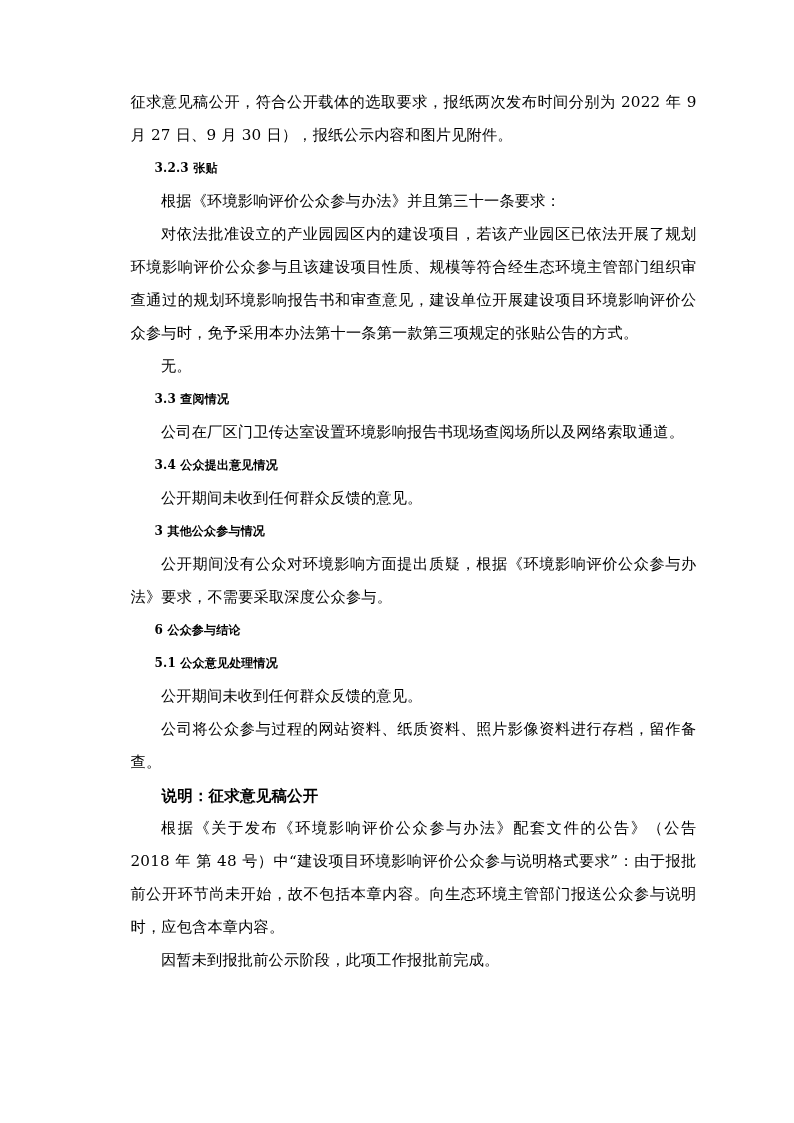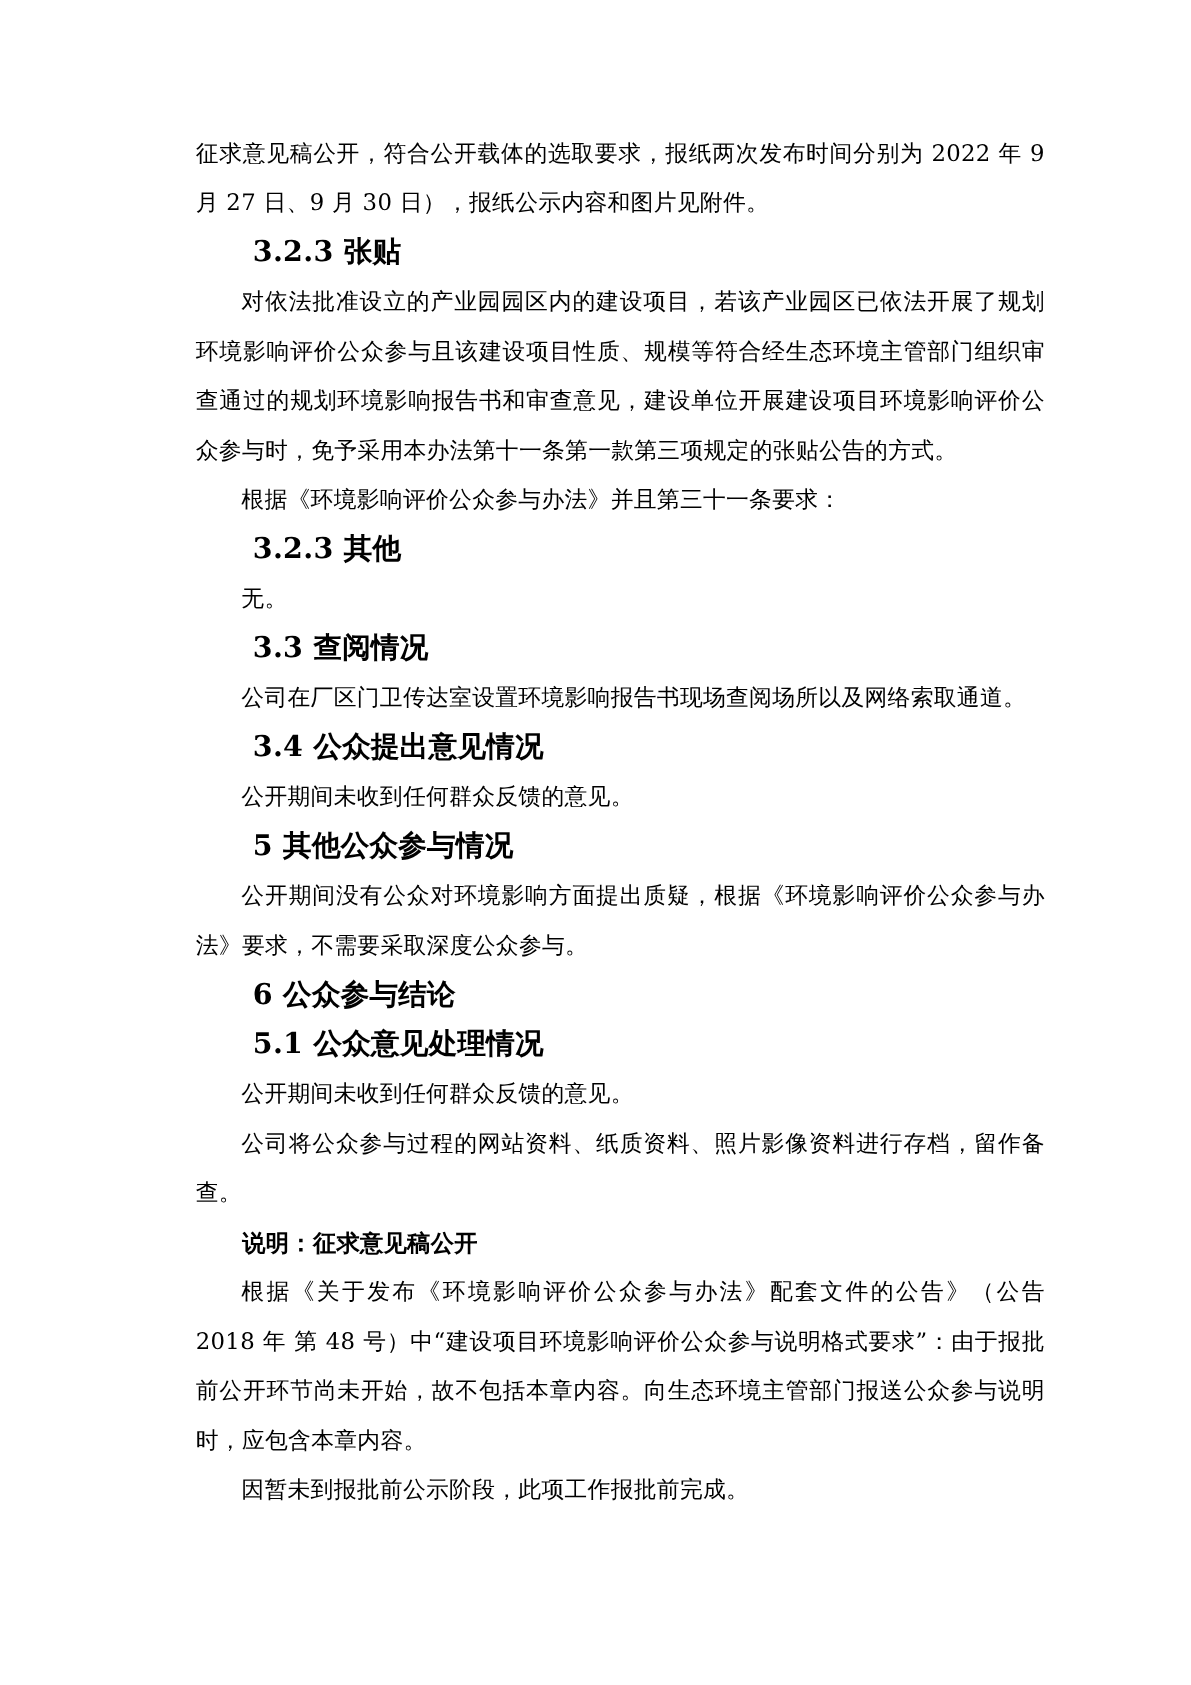--- a/index.html
+++ b/index.html
@@ -36,55 +36,54 @@
   }
   p.body {
     text-indent: 2em;
   }
   p.flush {
     text-indent: 0;
   }
   p.heading {
     text-indent: 2em;
     font-weight: bold;
-    font-size: 19px;
+    font-size: 12px;
   }
   p.heading-note {
     text-indent: 2em;
     font-weight: bold;
     font-size: 15.5px;
   }
 </style>
 </head>
 <body>
 
 <div class="page">
   <div class="content">
 
     <p class="flush">征求意见稿公开，符合公开载体的选取要求，报纸两次发布时间分别为 2022 年 9 月 27 日、9 月 30 日），报纸公示内容和图片见附件。</p>
 
     <p class="heading">3.2.3  张贴</p>
 
+    <p class="body">根据《环境影响评价公众参与办法》并且第三十一条要求：</p>
+
     <p class="body">对依法批准设立的产业园园区内的建设项目，若该产业园区已依法开展了规划环境影响评价公众参与且该建设项目性质、规模等符合经生态环境主管部门组织审查通过的规划环境影响报告书和审查意见，建设单位开展建设项目环境影响评价公众参与时，免予采用本办法第十一条第一款第三项规定的张贴公告的方式。</p>
 
-    <p class="body">根据《环境影响评价公众参与办法》并且第三十一条要求：</p>
-
-    <p class="heading">3.2.3  其他</p>
 
     <p class="body">无。</p>
 
     <p class="heading">3.3  查阅情况</p>
 
     <p class="body">公司在厂区门卫传达室设置环境影响报告书现场查阅场所以及网络索取通道。</p>
 
     <p class="heading">3.4  公众提出意见情况</p>
 
     <p class="body">公开期间未收到任何群众反馈的意见。</p>
 
-    <p class="heading">5  其他公众参与情况</p>
+    <p class="heading">3  其他公众参与情况</p>
 
     <p class="body">公开期间没有公众对环境影响方面提出质疑，根据《环境影响评价公众参与办法》要求，不需要采取深度公众参与。</p>
 
     <p class="heading">6  公众参与结论</p>
 
     <p class="heading">5.1  公众意见处理情况</p>
 
     <p class="body">公开期间未收到任何群众反馈的意见。</p>
 
 

